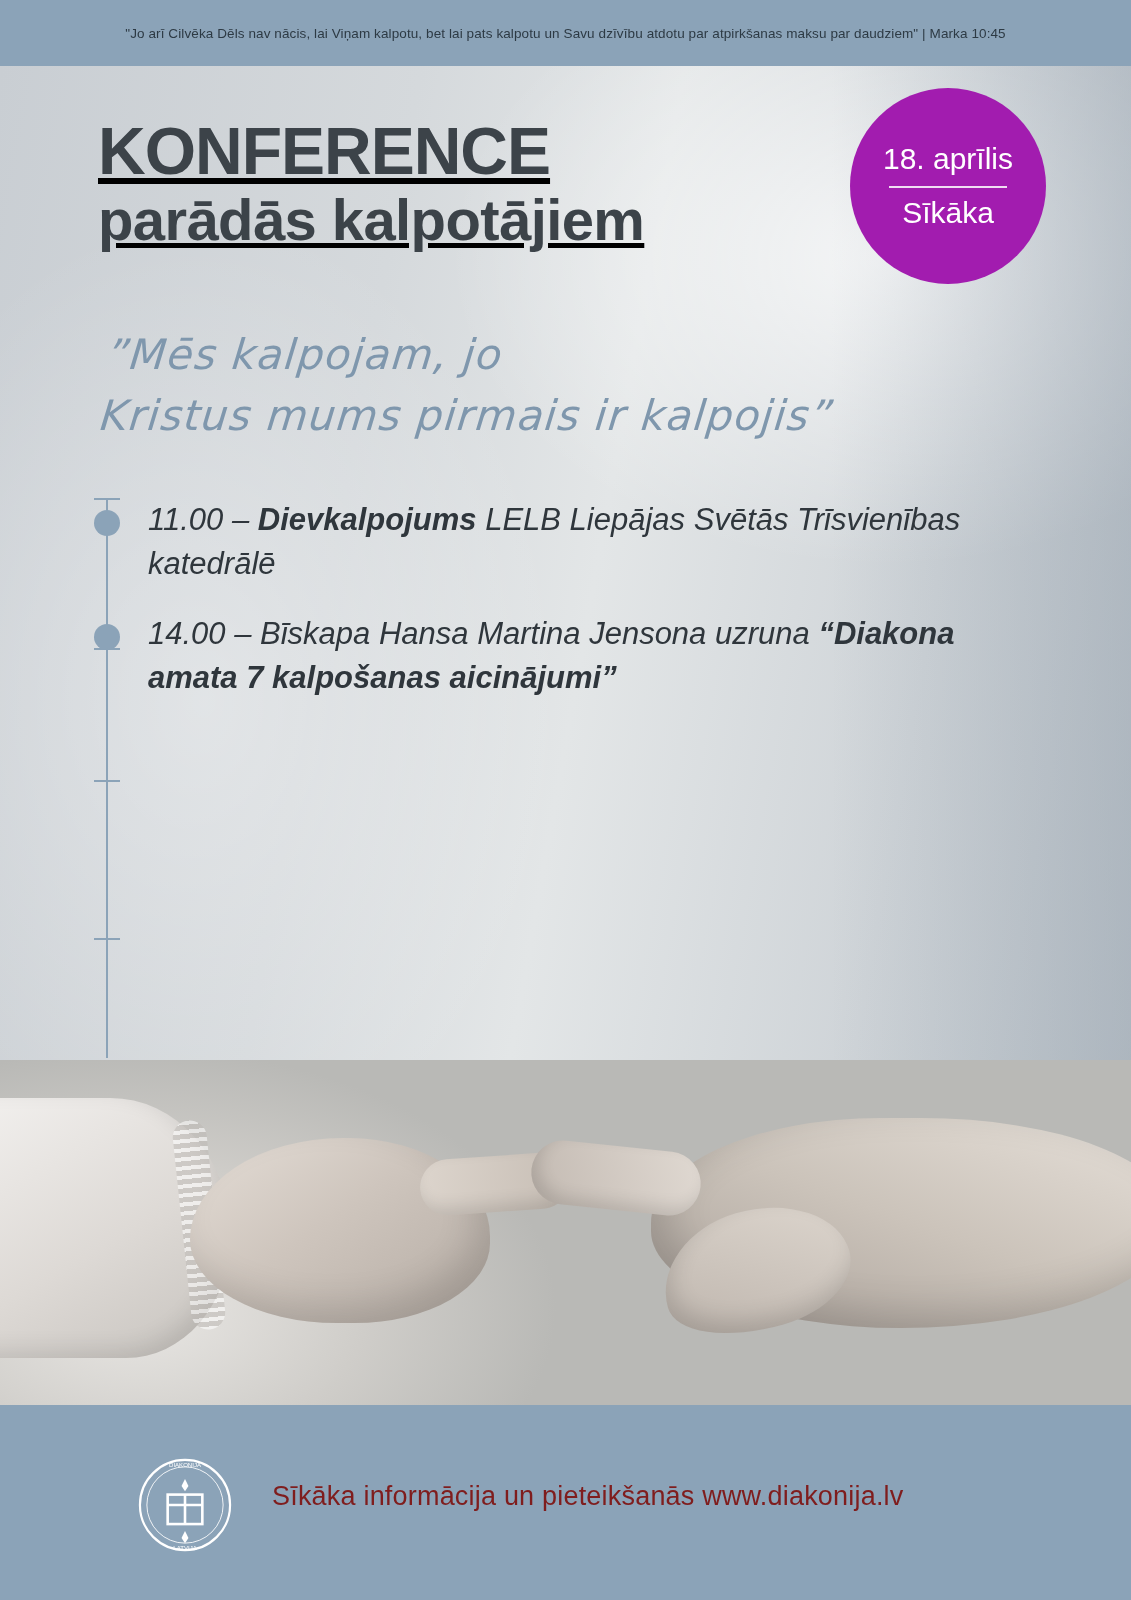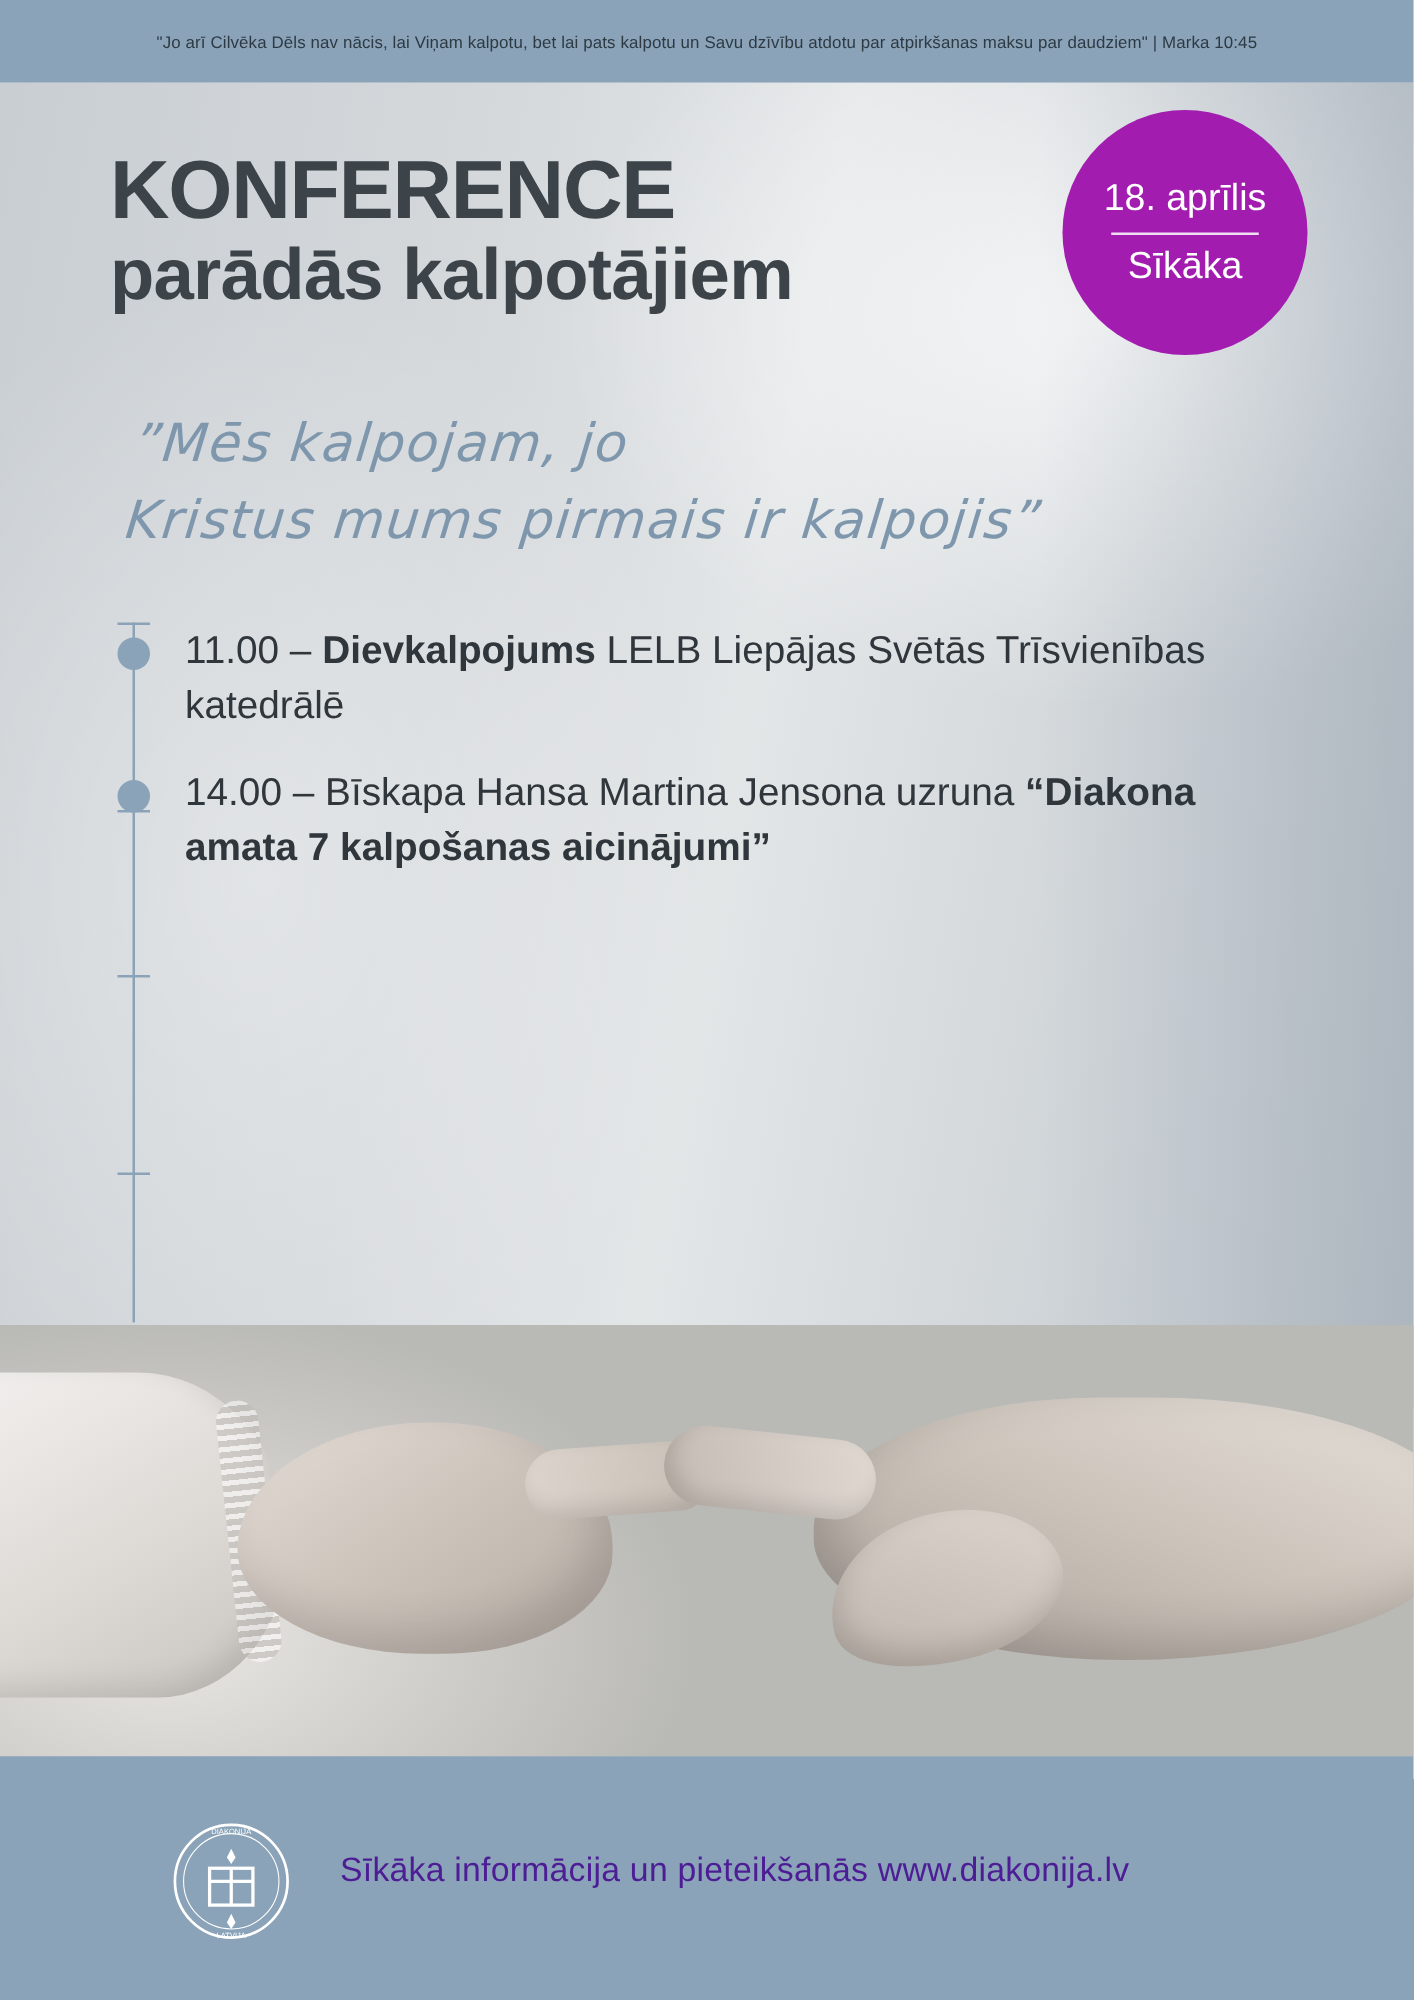--- a/index.html
+++ b/index.html
@@ -140,37 +140,38 @@
     background: #8ba3b8;
     display: flex;
     align-items: center;
     z-index: 12;
   }
   .footer-text {
     position: absolute;
     left: 272px;
     top: 76px;
     font-size: 27px;
-    color: #4c1d95;
+    color: #7f1d1d;
     letter-spacing: 0.2px;
   }
   .logo {
     position: absolute;
     left: 133px;
     top: 48px;
     width: 104px;
     height: 104px;
   }
 
   
   .headline {
     position: absolute;
-    left: 88px;
+    left: 98px;
     top: 118px;
     z-index: 15;
+    text-decoration: underline;
   }
   .headline .l1 {
     font-size: 66px;
     font-weight: bold;
     color: #3c4349;
     letter-spacing: -1px;
     line-height: 1.0;
   }
   .headline .l2 {
     font-size: 58px;
@@ -248,20 +249,21 @@
     top: 12px;
     width: 26px;
     height: 26px;
     border-radius: 50%;
     background: #8ba3b8;
   }
   .item .text {
     font-size: 31px;
     line-height: 1.42;
     color: #2f363c;
+    font-style: italic;
   }
   .item .text b { font-weight: bold; }
 </style>
 </head>
 <body>
 
 <div class="poster">
 
   <div class="topbar">
     <div class="topbar-text">"Jo arī Cilvēka Dēls nav nācis, lai Viņam kalpotu, bet lai pats kalpotu un Savu dzīvību atdotu par atpirkšanas maksu par daudziem" | Marka 10:45</div>

